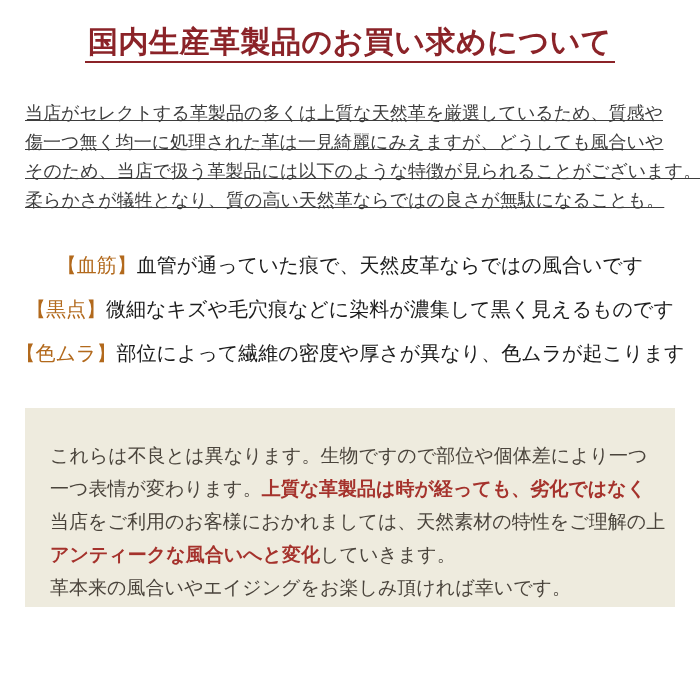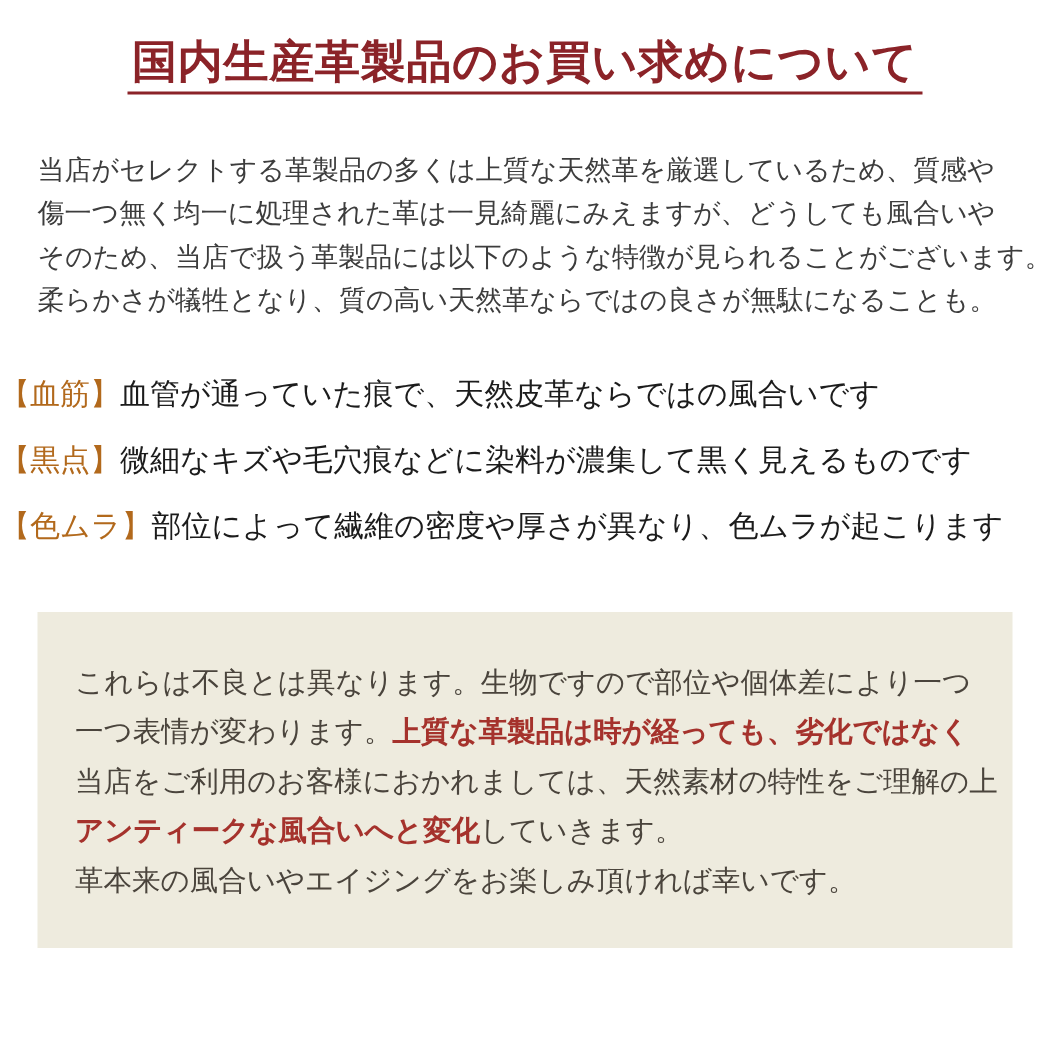--- a/index.html
+++ b/index.html
@@ -36,44 +36,46 @@
     color: var(--title-red);
     border-bottom: 2px solid var(--title-red);
     padding: 0 3px 1px 3px;
     white-space: nowrap;
   }
   .intro {
     margin: 36px 25px 0 25px;
     font-size: 18px;
     line-height: 29px;
     color: var(--body-text);
+    text-decoration: underline;
   }
   .intro-line {
     white-space: nowrap;
   }
   .features {
     margin-top: 39px;
-    font-family: Liberation Mono, monospace;
+    text-align: center;
+    font-family: Liberation Serif, serif;
   }
   .feature-row {
     font-size: 20px;
     line-height: 22px;
     margin-bottom: 22px;
     color: var(--feature-text);
     white-space: nowrap;
   }
   .feature-row:last-child {
     margin-bottom: 0;
   }
   .feature-label {
     color: var(--label-orange);
   }
   .note-box {
     margin: 44px 25px 0 25px;
-    height: 224px;
+    height: 199px;
     box-sizing: border-box;
     background: var(--box-bg);
     padding: 31px 20px 0 25px;
     font-size: 19px;
     line-height: 33px;
     color: var(--box-text);
   }
   .note-line {
     white-space: nowrap;
   }

